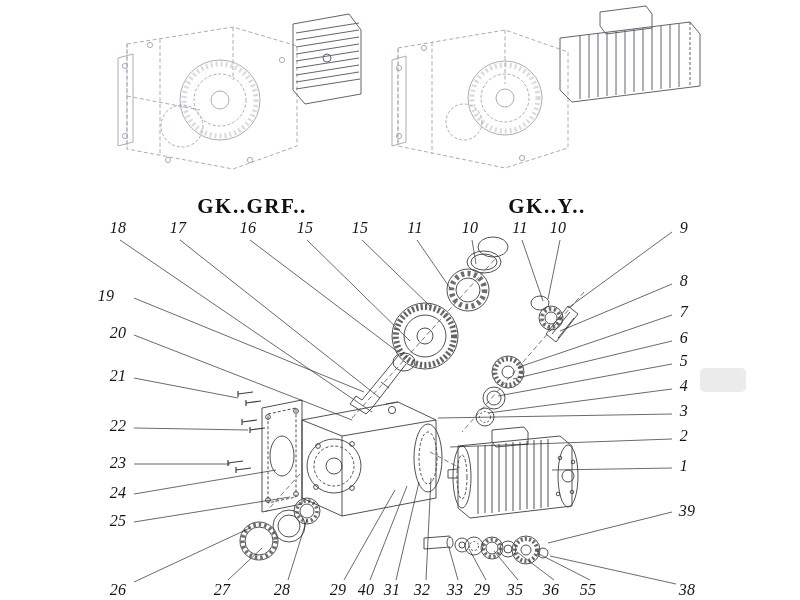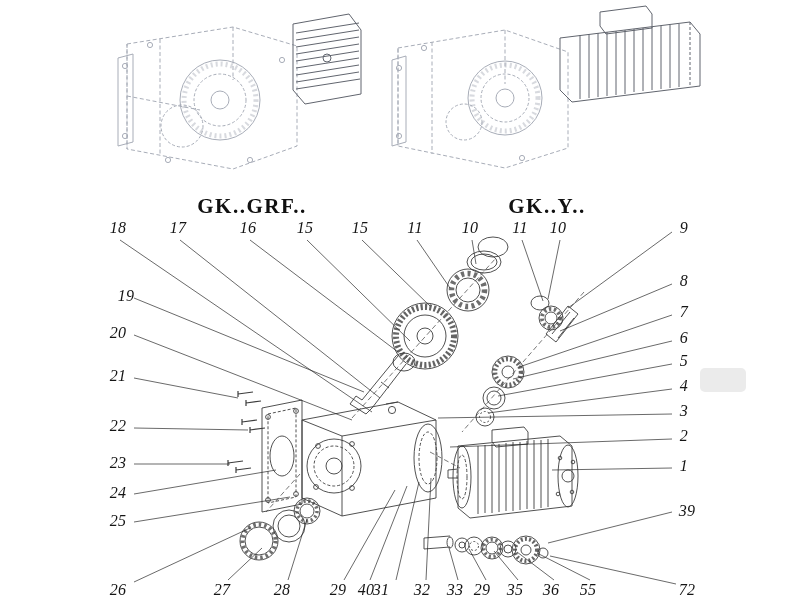--- a/index.html
+++ b/index.html
@@ -289,36 +289,36 @@
   <span class="callout" style="left:684px;top:228px">9</span>
   <span class="callout" style="left:684px;top:281px">8</span>
   <span class="callout" style="left:684px;top:312px">7</span>
   <span class="callout" style="left:684px;top:338px">6</span>
   <span class="callout" style="left:684px;top:361px">5</span>
   <span class="callout" style="left:684px;top:386px">4</span>
   <span class="callout" style="left:684px;top:411px">3</span>
   <span class="callout" style="left:684px;top:436px">2</span>
   <span class="callout" style="left:684px;top:466px">1</span>
   <span class="callout" style="left:687px;top:511px">39</span>
-  <span class="callout" style="left:687px;top:590px">72</span>
-
-  <span class="callout" style="left:126px;top:296px">19</span>
+  <span class="callout" style="left:687px;top:590px">38</span>
+
+  <span class="callout" style="left:106px;top:296px">19</span>
   <span class="callout" style="left:118px;top:333px">20</span>
   <span class="callout" style="left:118px;top:376px">21</span>
   <span class="callout" style="left:118px;top:426px">22</span>
   <span class="callout" style="left:118px;top:463px">23</span>
   <span class="callout" style="left:118px;top:493px">24</span>
   <span class="callout" style="left:118px;top:521px">25</span>
   <span class="callout" style="left:118px;top:590px">26</span>
 
   <span class="callout" style="left:222px;top:590px">27</span>
   <span class="callout" style="left:282px;top:590px">28</span>
   <span class="callout" style="left:338px;top:590px">29</span>
   <span class="callout" style="left:366px;top:590px">40</span>
-  <span class="callout" style="left:381px;top:590px">31</span>
+  <span class="callout" style="left:392px;top:590px">31</span>
   <span class="callout" style="left:422px;top:590px">32</span>
   <span class="callout" style="left:455px;top:590px">33</span>
   <span class="callout" style="left:482px;top:590px">29</span>
   <span class="callout" style="left:515px;top:590px">35</span>
   <span class="callout" style="left:551px;top:590px">36</span>
   <span class="callout" style="left:588px;top:590px">55</span>
 
 </div>
 
 </body></html>

